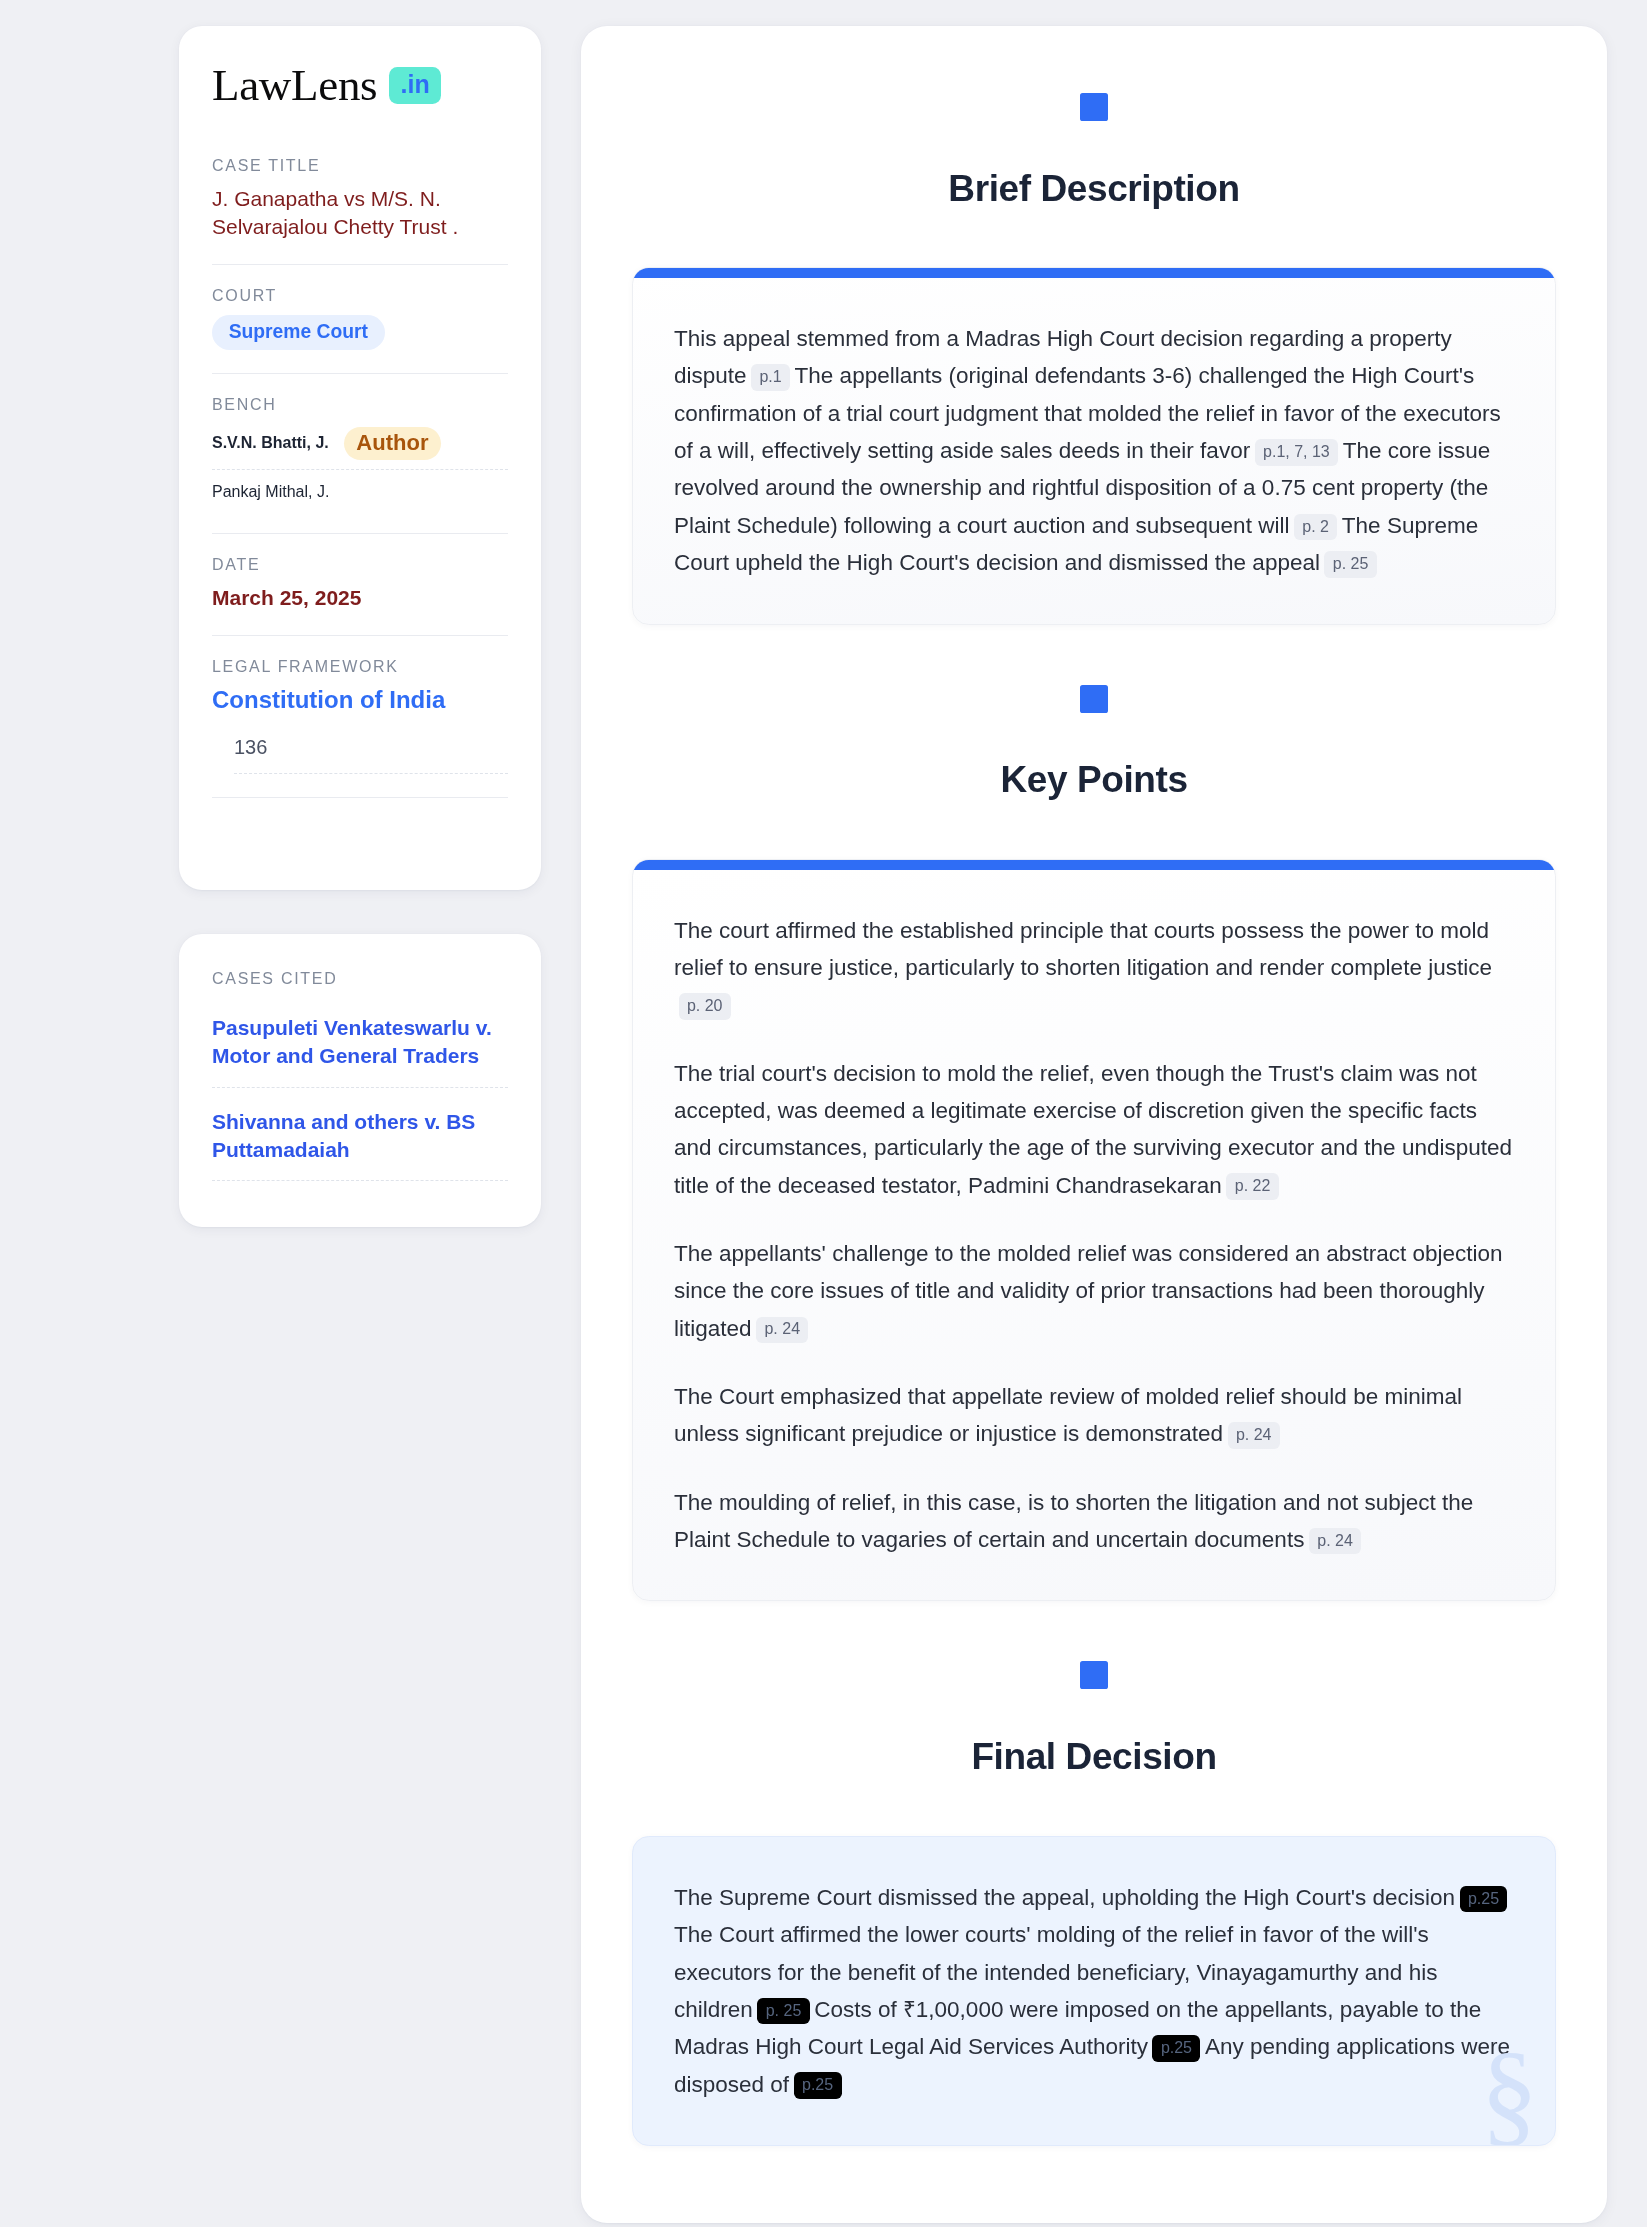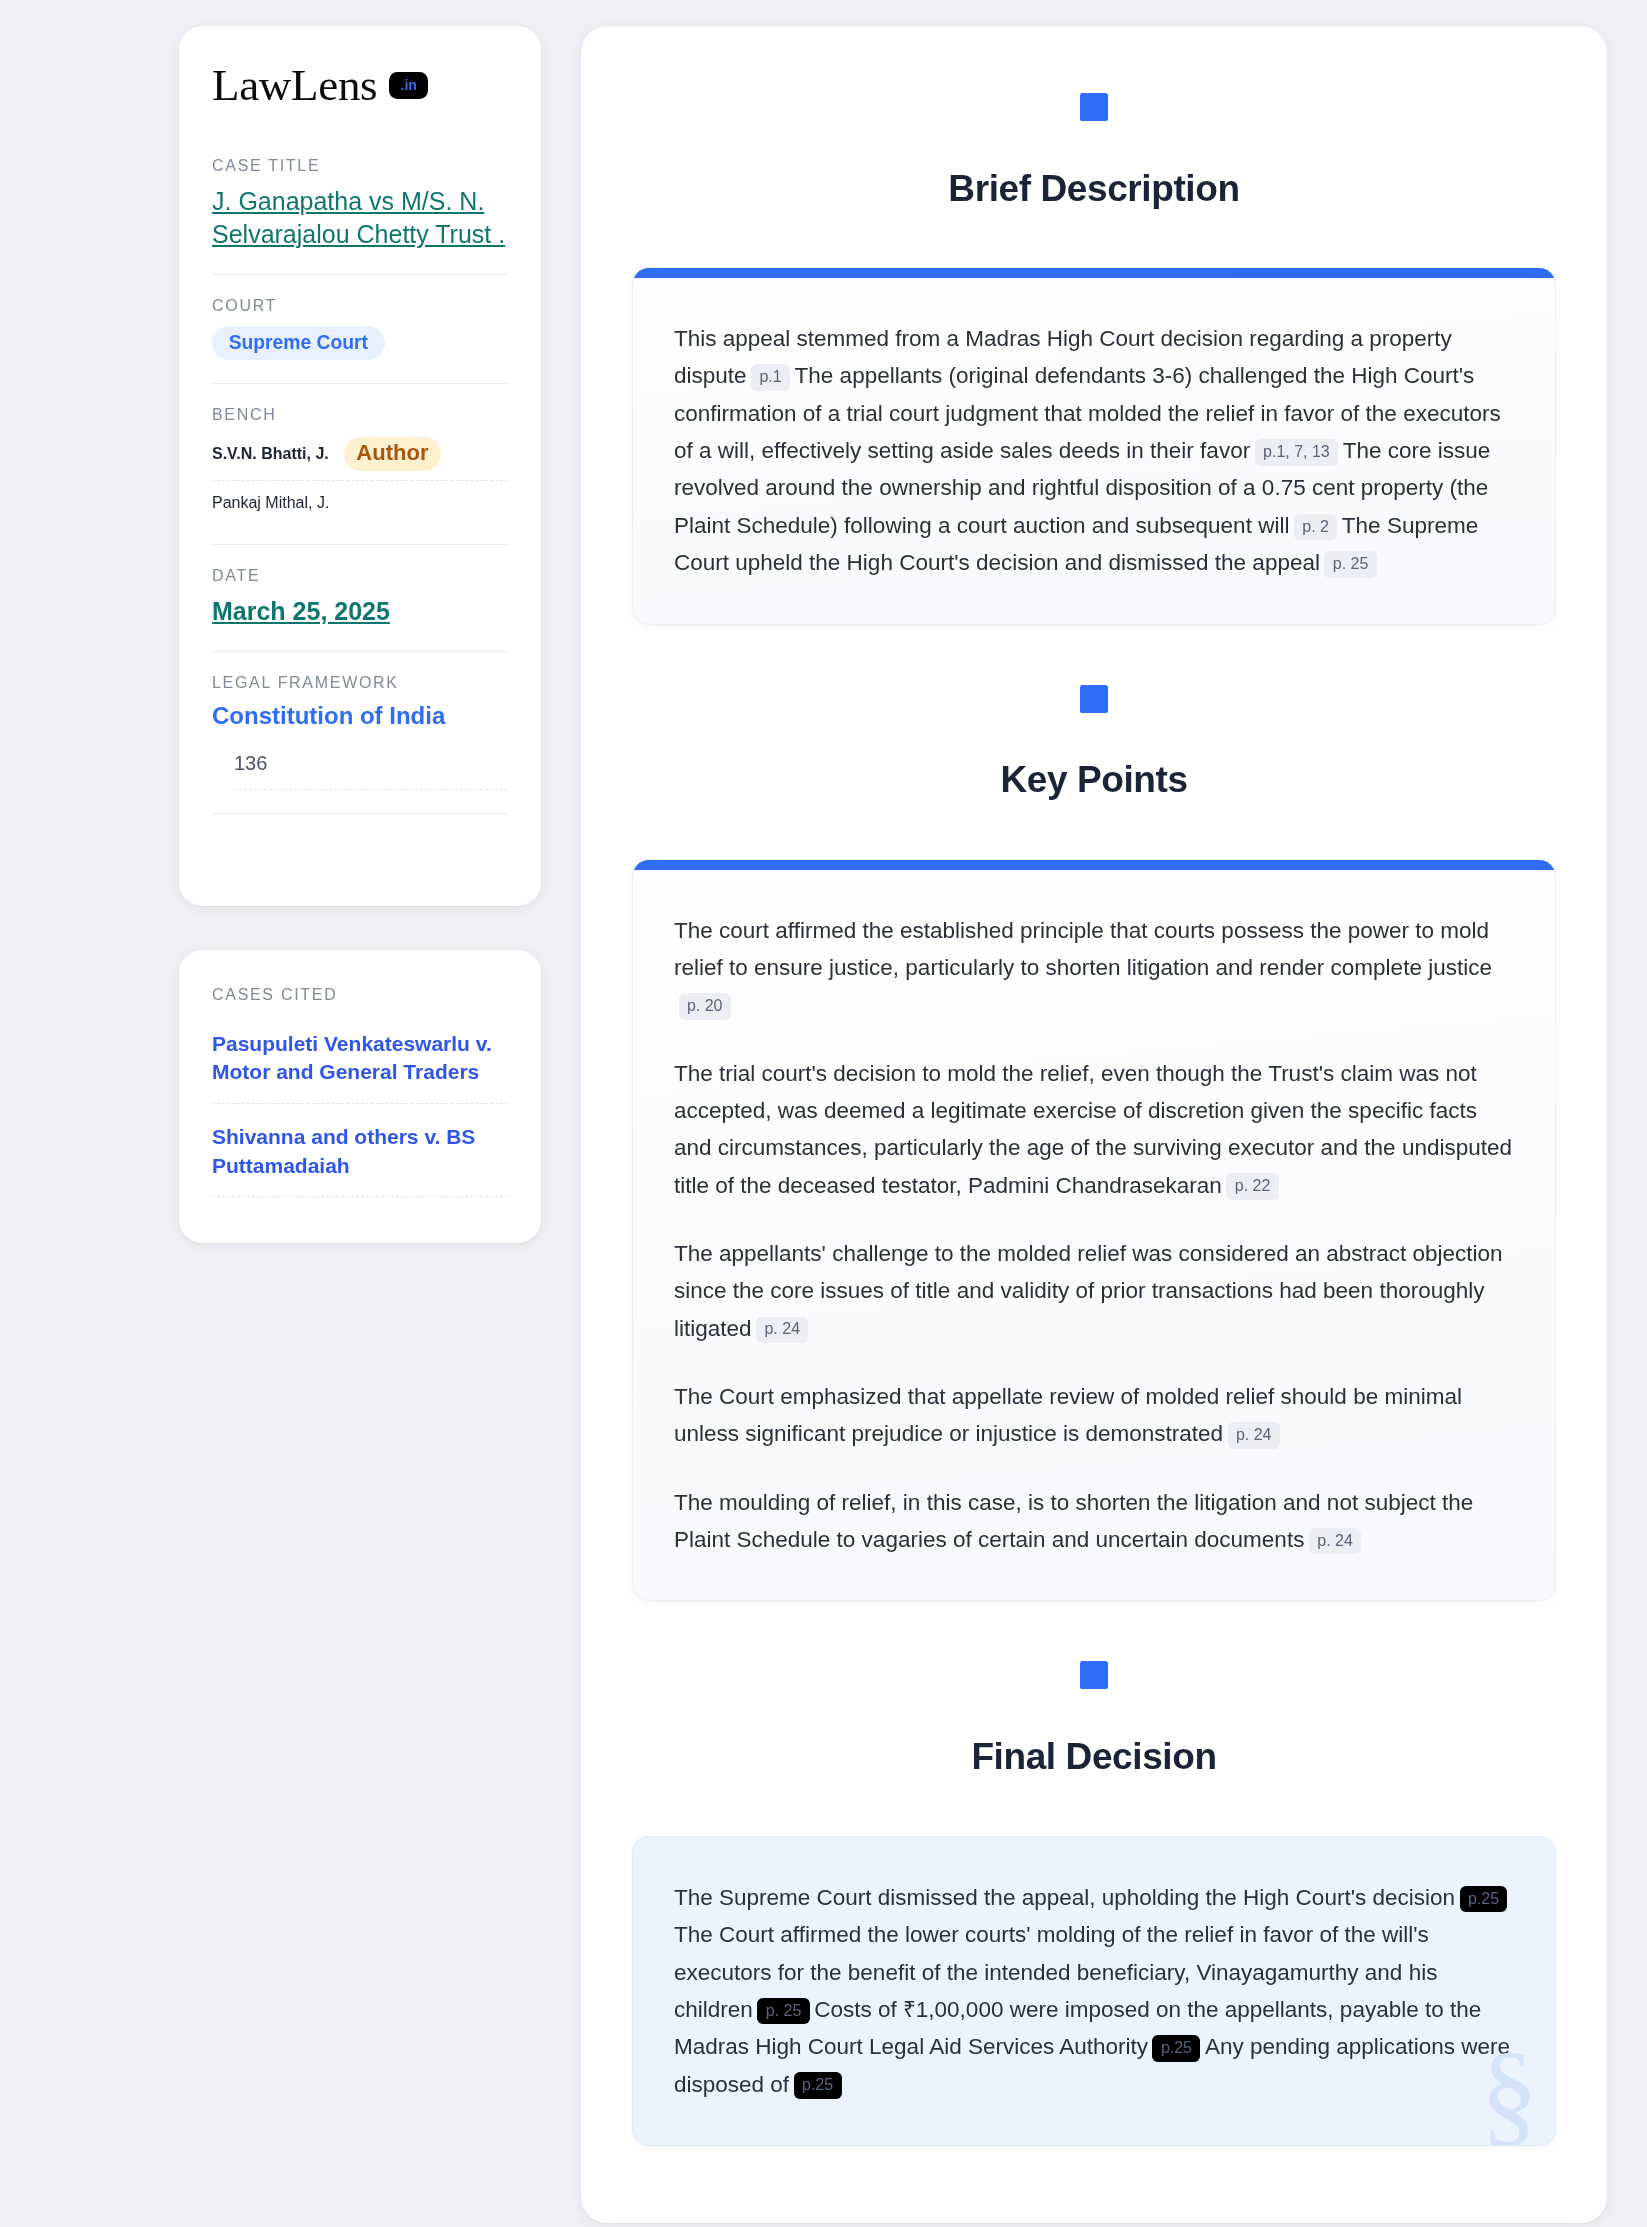--- a/index.html
+++ b/index.html
@@ -47,45 +47,44 @@
   }
   .brand-word {
     font-family: "Liberation Serif", serif;
     font-size: 45px;
     line-height: 1;
     letter-spacing: -0.3px;
     color: #0b0b0c;
     font-weight: 400;
   }
   .brand-tld {
-    background: #000000;
+    background: #5eead4;
     color: #2f6df5;
-    font-size: 14px;
+    font-size: 25px;
     font-weight: 700;
     padding: 5.8px 11.6px 7px 11.6px;
     border-radius: 8.4px;
     line-height: 1;
   }
 
   .field { margin-bottom: 0; }
   .field-label {
     font-size: 16px;
     letter-spacing: 1.7px;
     color: #818a9a;
     font-weight: 400;
     text-transform: uppercase;
     margin: 0 0 10.3px 0;
   }
   .field-value {
-    font-size: 25px;
+    font-size: 21px;
     line-height: 1.32;
-    color: #0f766e;
+    color: #7f1d1d;
     font-weight: 400;
     margin: 0;
-    text-decoration: underline;
   }
   .field-value.strong { font-weight: 700; }
 
   .divider {
     border: 0;
     border-top: 0.6px solid #e9ebf0;
     margin: 23px 0 22px 0;
   }
 
   .chip {

